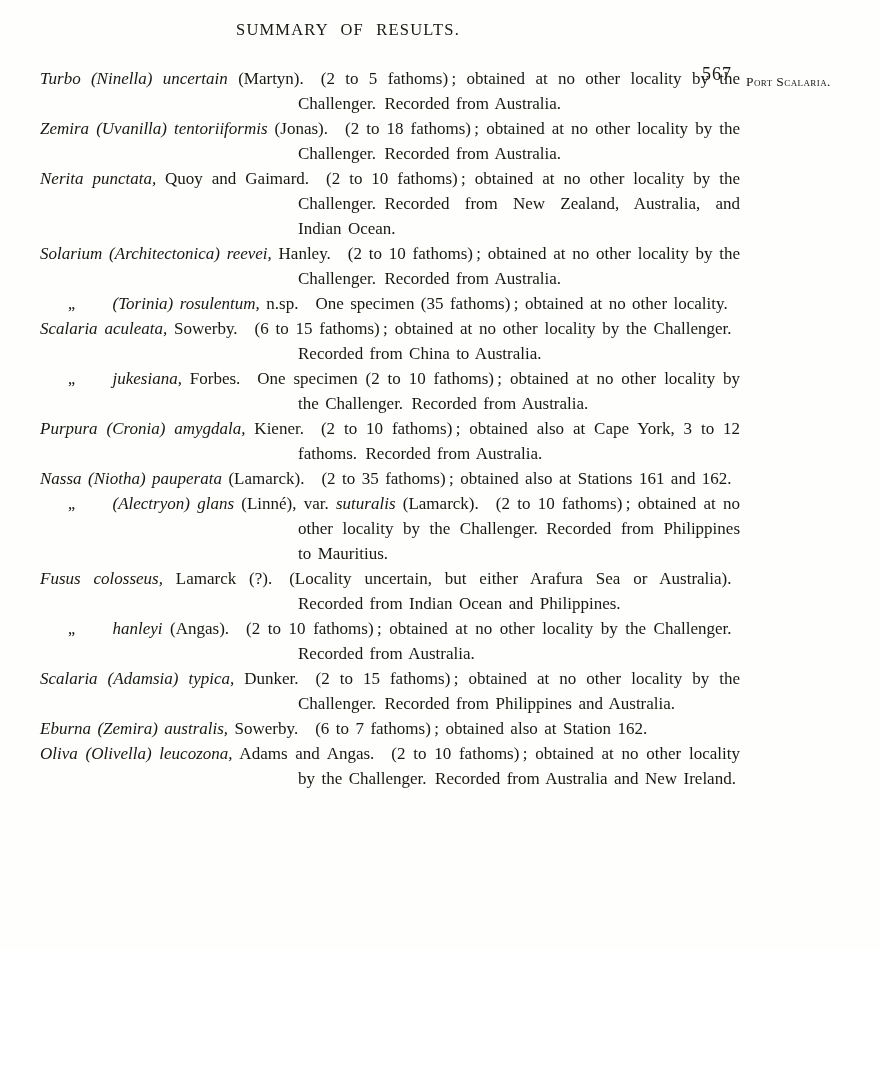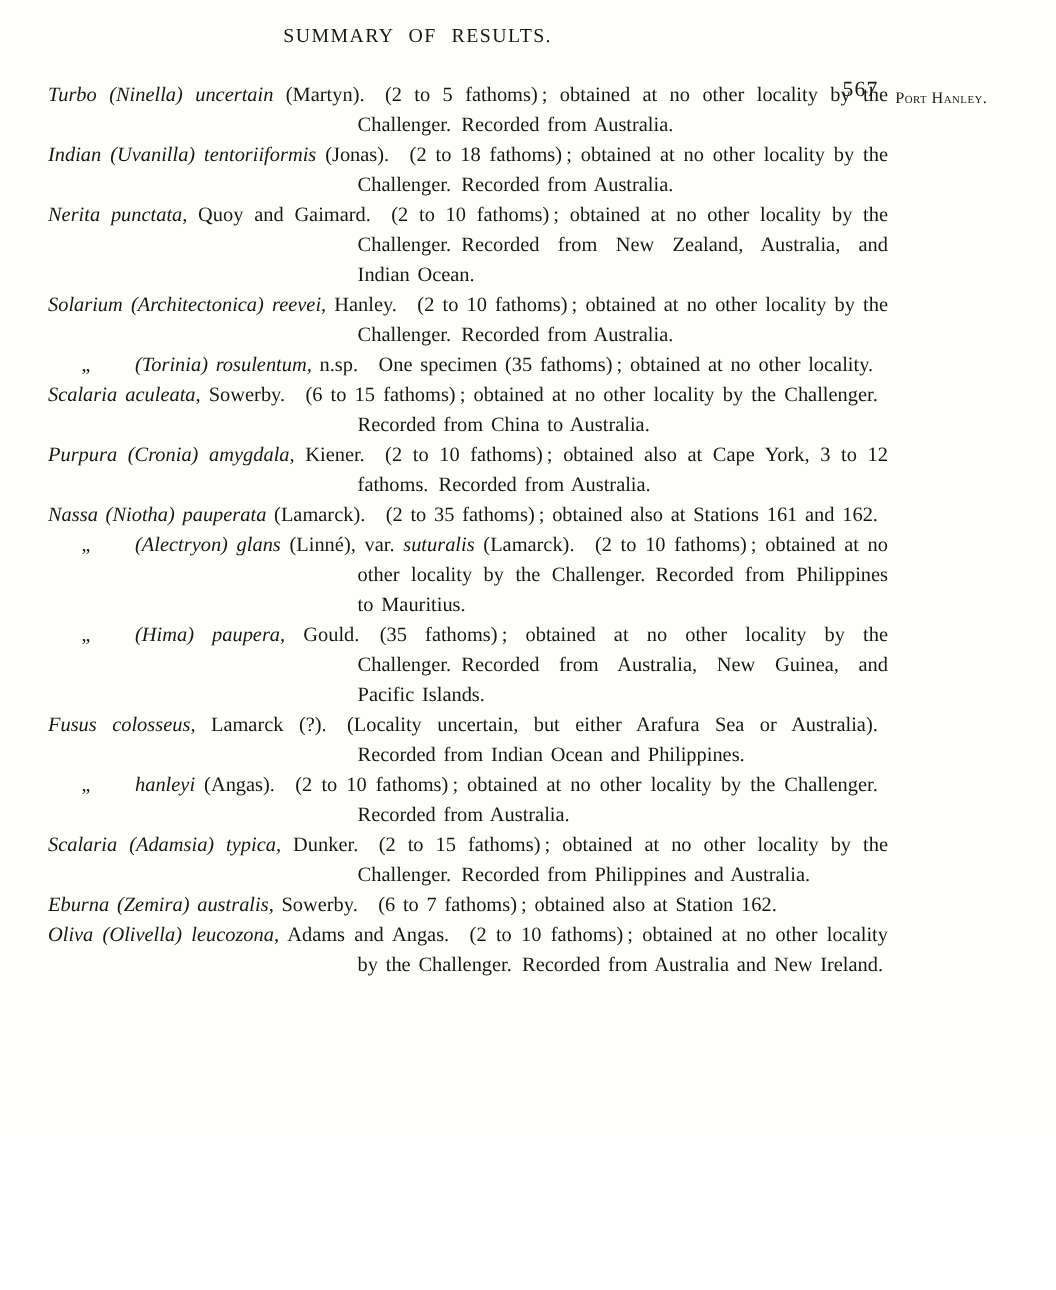--- a/index.html
+++ b/index.html
@@ -79,32 +79,32 @@
 </style>
 </head>
 <body>
 
 <div class="page">
   <div class="page-header">
     <span class="running-title">SUMMARY OF RESULTS.</span>
     <span class="page-number">567</span>
   </div>
 
-  <div class="margin-note">Port Hanley.</div>
+  <div class="margin-note">Port Scalaria.</div>
 
   <div class="entries">
       <p class="entry"><i>Turbo (Ninella) uncertain</i><span> (Martyn). (2 to 5 fathoms) ; obtained at no other locality by the Challenger. Recorded from Australia.</span></p>
-      <p class="entry"><i>Indian (Uvanilla) tentoriiformis</i><span> (Jonas). (2 to 18 fathoms) ; obtained at no other locality by the Challenger. Recorded from Australia.</span></p>
+      <p class="entry"><i>Zemira (Uvanilla) tentoriiformis</i><span> (Jonas). (2 to 18 fathoms) ; obtained at no other locality by the Challenger. Recorded from Australia.</span></p>
       <p class="entry"><i>Nerita punctata,</i><span> Quoy and Gaimard. (2 to 10 fathoms) ; obtained at no other locality by the Challenger. Recorded from New Zealand, Australia, and Indian Ocean.</span></p>
       <p class="entry"><i>Solarium (Architectonica) reevei,</i><span> Hanley. (2 to 10 fathoms) ; obtained at no other locality by the Challenger. Recorded from Australia.</span></p>
       <p class="entry"><span class="ditto">,,</span><i>(Torinia) rosulentum,</i><span> n.sp. One specimen (35 fathoms) ; obtained at no other locality.</span></p>
       <p class="entry"><i>Scalaria aculeata,</i><span> Sowerby. (6 to 15 fathoms) ; obtained at no other locality by the Challenger. Recorded from China to Australia.</span></p>
+      <p class="entry"><span class="ditto">,,</span><i>jukesiana,</i><span> Forbes. One specimen (2 to 10 fathoms) ; obtained at no other locality by the Challenger. Recorded from Australia.</span></p>
       <p class="entry"><i>Purpura (Cronia) amygdala,</i><span> Kiener. (2 to 10 fathoms) ; obtained also at Cape York, 3 to 12 fathoms. Recorded from Australia.</span></p>
       <p class="entry"><i>Nassa (Niotha) pauperata</i><span> (Lamarck). (2 to 35 fathoms) ; obtained also at Stations 161 and 162.</span></p>
       <p class="entry"><span class="ditto">,,</span><i>(Alectryon) glans</i><span> (Linné), var. </span><i>suturalis</i><span> (Lamarck). (2 to 10 fathoms) ; obtained at no other locality by the Challenger. Recorded from Philippines to Mauritius.</span></p>
-      <p class="entry"><span class="ditto">,,</span><i>(Hima) paupera,</i><span> Gould. (35 fathoms) ; obtained at no other locality by the Challenger. Recorded from Australia, New Guinea, and Pacific Islands.</span></p>
       <p class="entry"><i>Fusus colosseus,</i><span> Lamarck (?). (Locality uncertain, but either Arafura Sea or Australia). Recorded from Indian Ocean and Philippines.</span></p>
       <p class="entry"><span class="ditto">,,</span><i>hanleyi</i><span> (Angas). (2 to 10 fathoms) ; obtained at no other locality by the Challenger. Recorded from Australia.</span></p>
       <p class="entry"><i>Scalaria (Adamsia) typica,</i><span> Dunker. (2 to 15 fathoms) ; obtained at no other locality by the Challenger. Recorded from Philippines and Australia.</span></p>
       <p class="entry"><i>Eburna (Zemira) australis,</i><span> Sowerby. (6 to 7 fathoms) ; obtained also at Station 162.</span></p>
       <p class="entry"><i>Oliva (Olivella) leucozona,</i><span> Adams and Angas. (2 to 10 fathoms) ; obtained at no other locality by the Challenger. Recorded from Australia and New Ireland.</span></p>
     </div>
 </div>
 
 </body></html>

